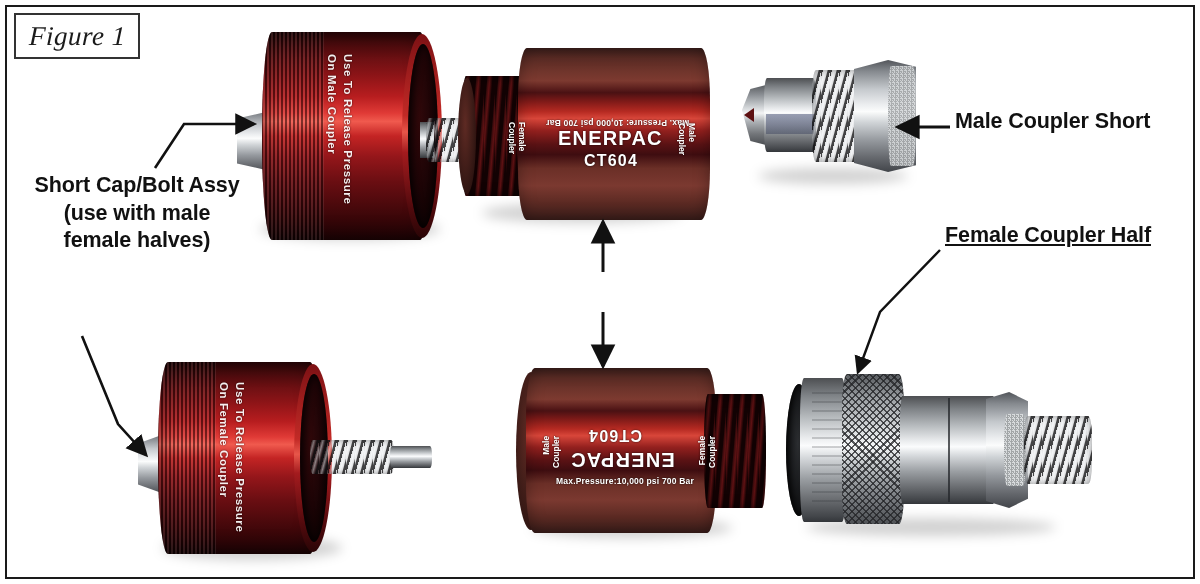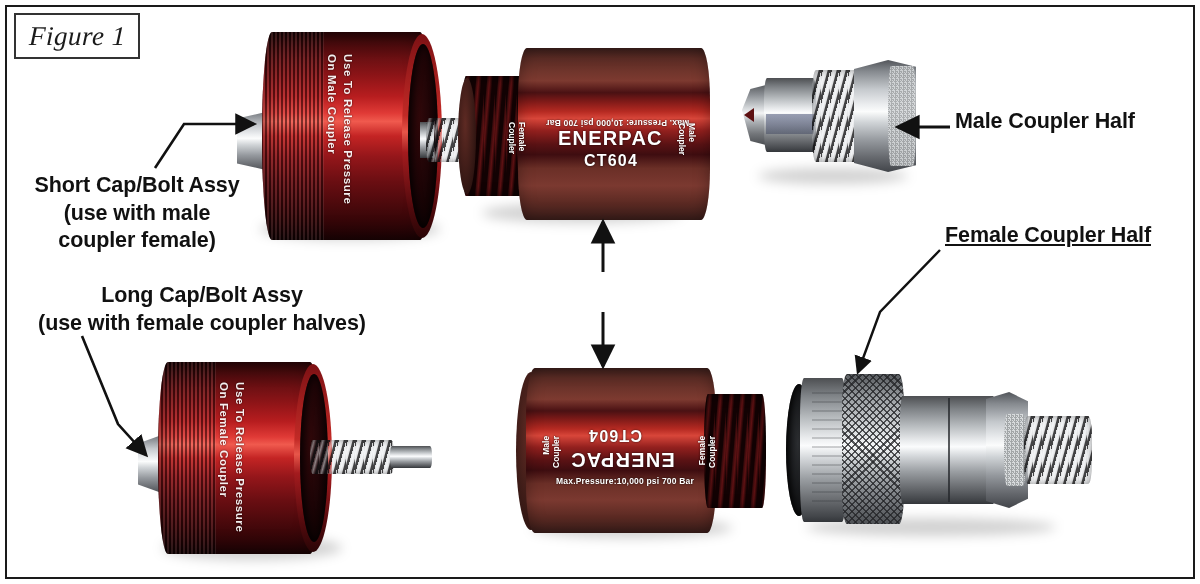--- a/index.html
+++ b/index.html
@@ -413,23 +413,21 @@
     <path d="M 603,272 L 603,222" fill="none" stroke="#111" stroke-width="3" marker-end="url(#ah-u)"></path>
     <path d="M 603,312 L 603,366" fill="none" stroke="#111" stroke-width="3" marker-end="url(#ah-d)"></path>
 
     <path d="M 950,127 L 898,127" fill="none" stroke="#111" stroke-width="3" marker-end="url(#ah-l)"></path>
 
     <path d="M 940,250 L 880,312 L 858,372" fill="none" stroke="#111" stroke-width="2.4" marker-end="url(#ah-big)"></path>
   </svg>
 
   <div class="callout" id="label-short-cap">Short Cap/Bolt Assy
 (use with male
-coupler female)</div>
-
-  <div class="callout" id="label-long-cap">Long Cap/Bolt Assy
-(use with female coupler halves)</div>
-
-
-  <div class="callout c-plain" id="label-male">Male Coupler Half</div>
+female halves)</div>
+
+
+
+  <div class="callout c-plain" id="label-male">Male Coupler Short</div>
 
   <div class="callout c-plain" id="label-female">Female Coupler Half</div>
 
 </div>
 
 </body></html>

